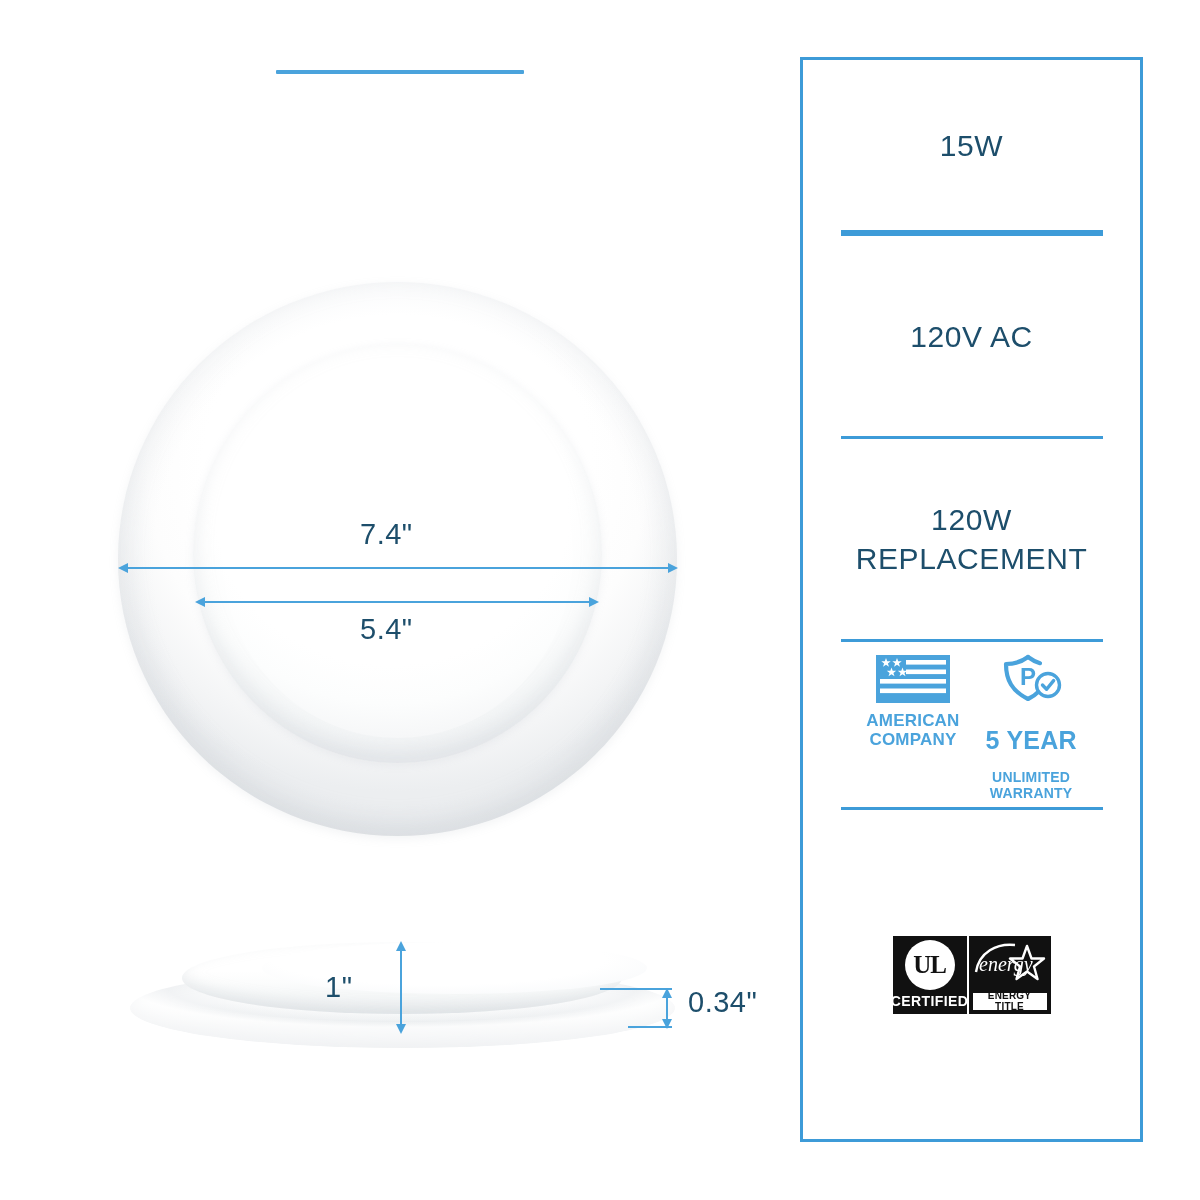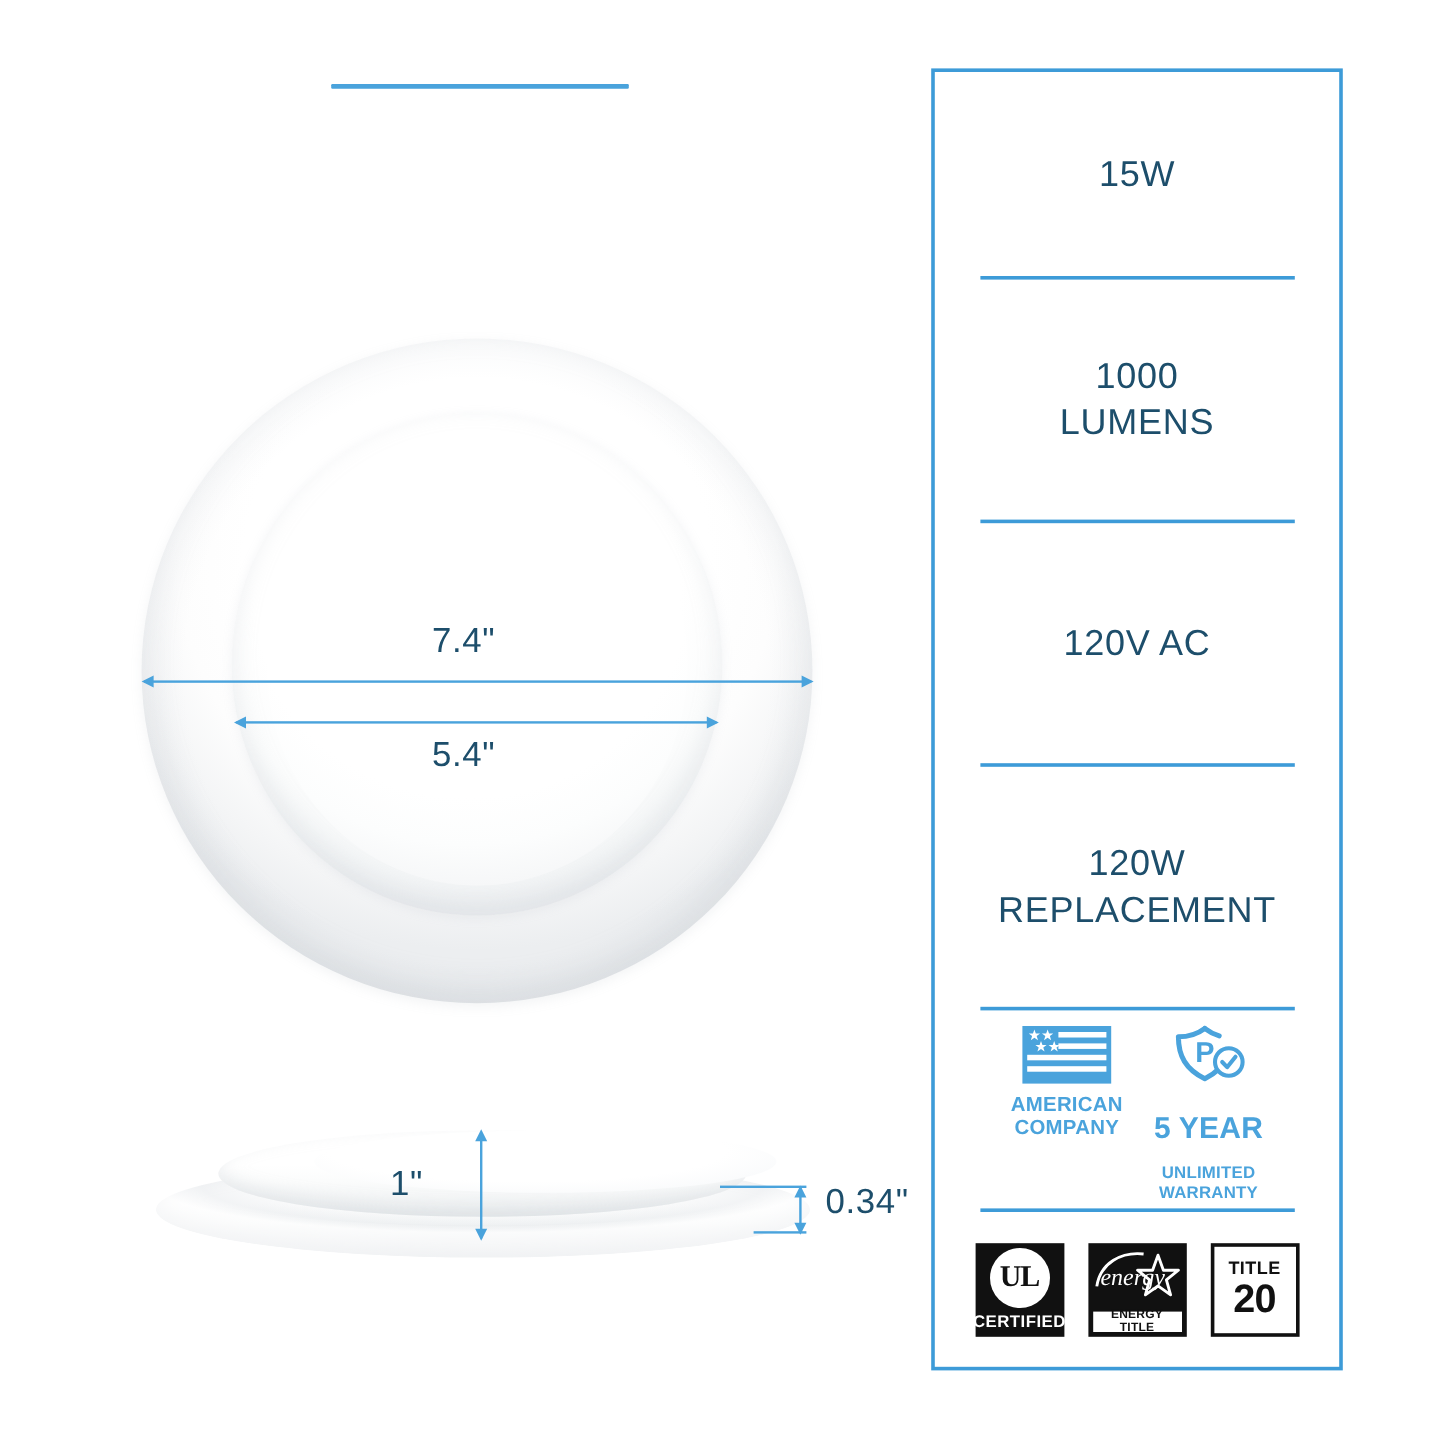--- a/index.html
+++ b/index.html
@@ -228,21 +228,21 @@
     height: 36px;
     background: #4aa3dc;
   }
   #dim-034-ah-t { left: 662px; top: 988px; }
   #dim-034-ah-b { left: 662px; top: 1019px; }
   #dim-034-label { left: 688px; top: 986px; font-size: 29px; }
 
   
   #spec-panel {
     position: absolute;
-    left: 776px;
+    left: 800px;
     top: 57px;
     width: 343px;
     height: 1085px;
     border: 3px solid #3d9bd8;
     box-sizing: border-box;
     display: flex;
     flex-direction: column;
   }
   .spec-row {
     display: flex;
@@ -304,21 +304,21 @@
   .badge-caption .big {
     font-size: 25px;
     display: block;
   }
 
   
   .cert-group {
     display: flex;
     align-items: center;
     justify-content: center;
-    gap: 20px;
+    gap: 2px;
     width: 100%;
   }
   .cert-ul {
     width: 74px;
     height: 78px;
     background: #111111;
     display: flex;
     flex-direction: column;
     align-items: center;
     justify-content: center;
@@ -442,24 +442,20 @@
 <div class="arrow-v arrow-down" id="dim-034-ah-b"></div>
 <div class="dim-label" id="dim-034-label">0.34"</div>
 
 <div id="spec-panel">
 
   <div class="spec-row" id="row-watt">
     <div class="spec-text">15W</div>
   </div>
   <div class="spec-div"></div>
 
-  <div class="spec-row" id="row-lumens">
-    <div class="spec-text">1000
-LUMENS</div>
-  </div>
   <div class="spec-div"></div>
 
   <div class="spec-row" id="row-voltage">
     <div class="spec-text">120V AC</div>
   </div>
   <div class="spec-div"></div>
 
   <div class="spec-row" id="row-replace">
     <div class="spec-text">120W
 REPLACEMENT</div>
@@ -516,21 +512,17 @@
 
       <div class="cert-es">
         <svg width="78" height="56" viewBox="0 0 78 56">
           <path d="M5 34 C8 14 26 5 44 7" fill="none" stroke="#ffffff" stroke-width="2.4"></path>
           <text x="8" y="33" font-family="Liberation Serif, serif" font-style="italic" font-size="20" fill="#ffffff">energy</text>
           <polygon points="56,8 60.5,20.5 73,20.5 63,28.5 66.5,41 56,33.5 45.5,41 49,28.5 39,20.5 51.5,20.5" fill="none" stroke="#ffffff" stroke-width="2.4" stroke-linejoin="round"></polygon>
         </svg>
         <div class="es-bar">ENERGY TITLE</div>
       </div>
 
-      <div class="cert-t20">
-        <div class="t20-top">TITLE</div>
-        <div class="t20-num">20</div>
-      </div>
 
     </div>
   </div>
 
 </div>
 
 </body></html>

